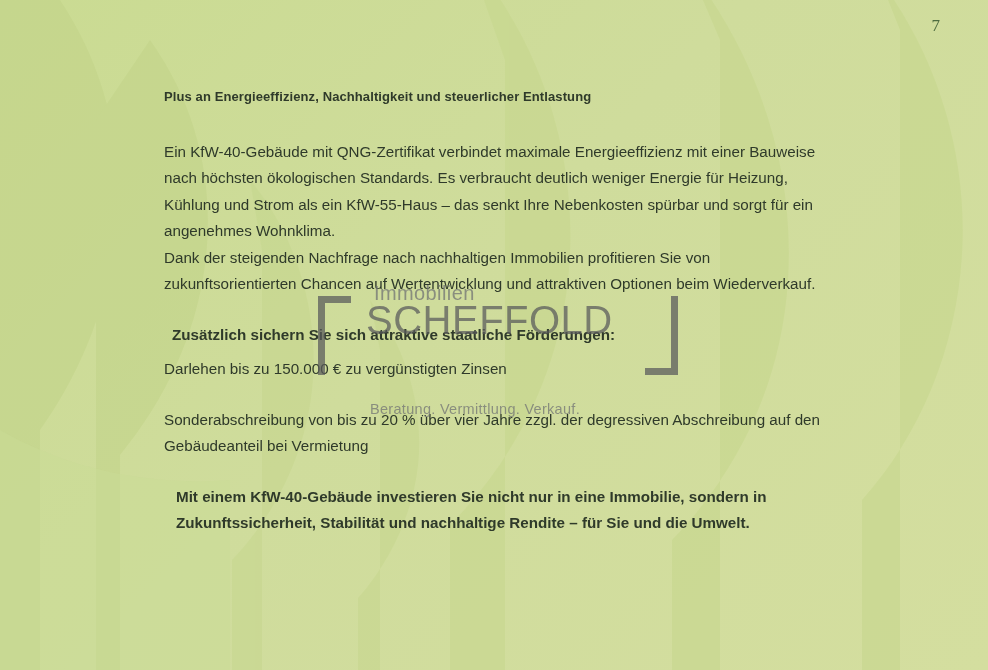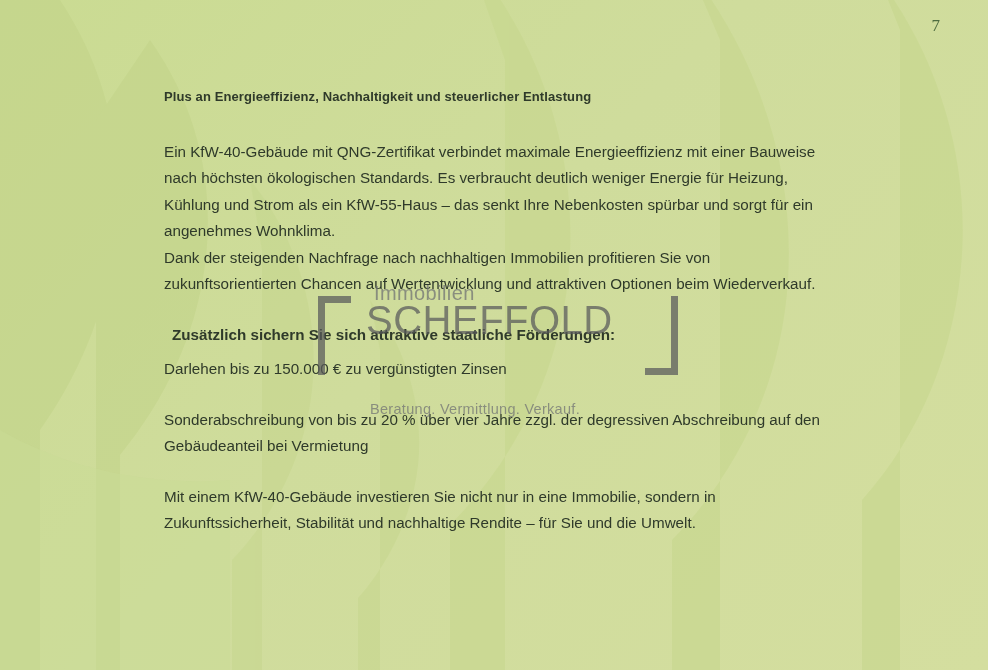--- a/index.html
+++ b/index.html
@@ -58,22 +58,22 @@
     margin: 0 0 24px 0;
   }
   p.tight {
     margin: 0 0 0 0;
   }
   .sub-bold {
     font-weight: bold;
     margin: 8px;
   }
   .closing {
-    font-weight: normal;
-    margin: 0;
+    font-weight: bold;
+    margin: 12px;
     line-height: 26.5px;
   }
   .block-gap {
     height: 24px;
   }
   
   .watermark {
     position: absolute;
     left: 318px;
     top: 282px;

